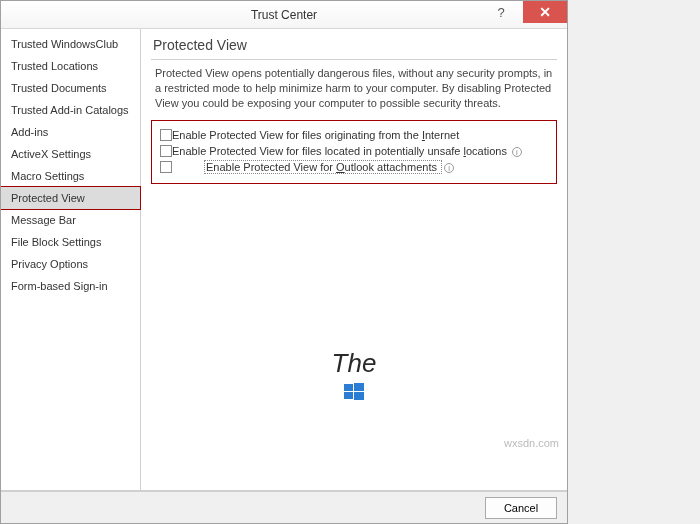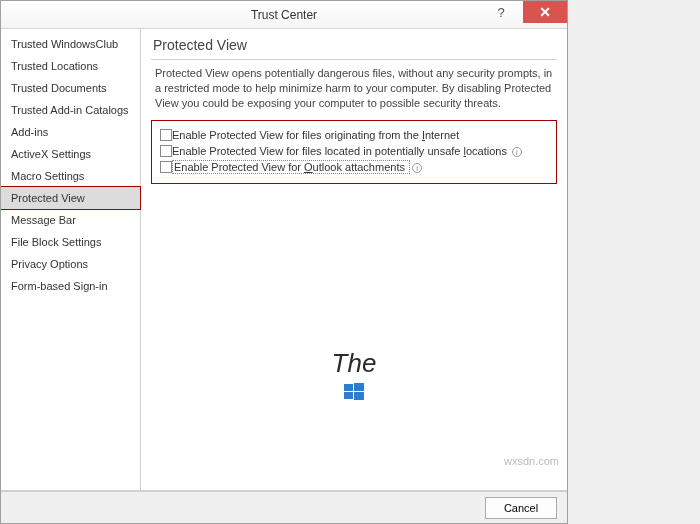--- a/index.html
+++ b/index.html
@@ -14,27 +14,27 @@
     .body { flex: 1; display: flex; border-bottom: 1px solid #d0d0d0; overflow: hidden; }
     .sidebar { width: 140px; border-right: 1px solid #d0d0d0; padding-top: 4px; }
     .sidebar-item { padding: 5px 8px 5px 10px; color: #333; cursor: pointer; }
     .sidebar-item.selected { background: #dcdcdc; border: 1px solid #a00000; margin: -1px; }
     .content { flex: 1; padding: 6px 10px 0 10px; display: flex; flex-direction: column; position: relative; }
     .section-title { color: #444; font-size: 14px; padding: 2px 0 6px 2px; border-bottom: 1px solid #d0d0d0; margin-bottom: 6px; }
     .section-desc { color: #444; font-size: 11px; line-height: 1.35; padding: 0 4px 9px 4px; }
     .options-box { border: 1px solid #a00000; padding: 6px 8px 8px 8px; }
     .chk-row { display: flex; align-items: center; padding: 2px 0; color: #333; }
     .chk { width: 12px; height: 12px; border: 1px solid #888; background: #fff; display: inline-block; flex-shrink: 0; }
-    .dotted { border: 1px dotted #888; padding: 0 1px; }
+    .dotted { border: 1px dotted #888; padding: 0 1px; margin-left: 32px; }
     .info-icon { display:inline-block; width:10px; height:10px; border:1px solid #999; border-radius:50%; font-size:8px; line-height:9px; text-align:center; color:#888; margin-left:2px; }
     .watermark { position: absolute; left: 0; right: 0; bottom: 80px; text-align: center; color: #2a2a2a; font-style: italic; }
     .watermark .line1 { font-size: 26px; font-weight: 400; }
     .watermark .line2 { font-size: 26px; font-weight: 400; display: inline-flex; align-items: center; gap: 4px; }
     .wc-logo { display: inline-block; }
-    .source-tag { position: absolute; right: 8px; bottom: 23px; color: #bbb; font-size: 11px; }
+    .source-tag { position: absolute; right: 8px; bottom: 41px; color: #bbb; font-size: 11px; }
     .footer { height: 32px; background: #f0f0f0; display: flex; align-items: center; justify-content: flex-end; gap: 6px; padding-right: 10px; border-top: 1px solid #d0d0d0; }
     .btn { min-width: 72px; height: 22px; background: #fdfdfd; border: 1px solid #aaa; font-size: 11px; display:flex; align-items:center; justify-content:center; cursor:pointer; }
     .btn.default { border-color: #3399ff; box-shadow: inset 0 0 0 1px #bde0ff; }
     u.hot { text-decoration: underline; }
   </style>
 </head>
 <body>
 
 <div class="window">
   <div class="titlebar">

